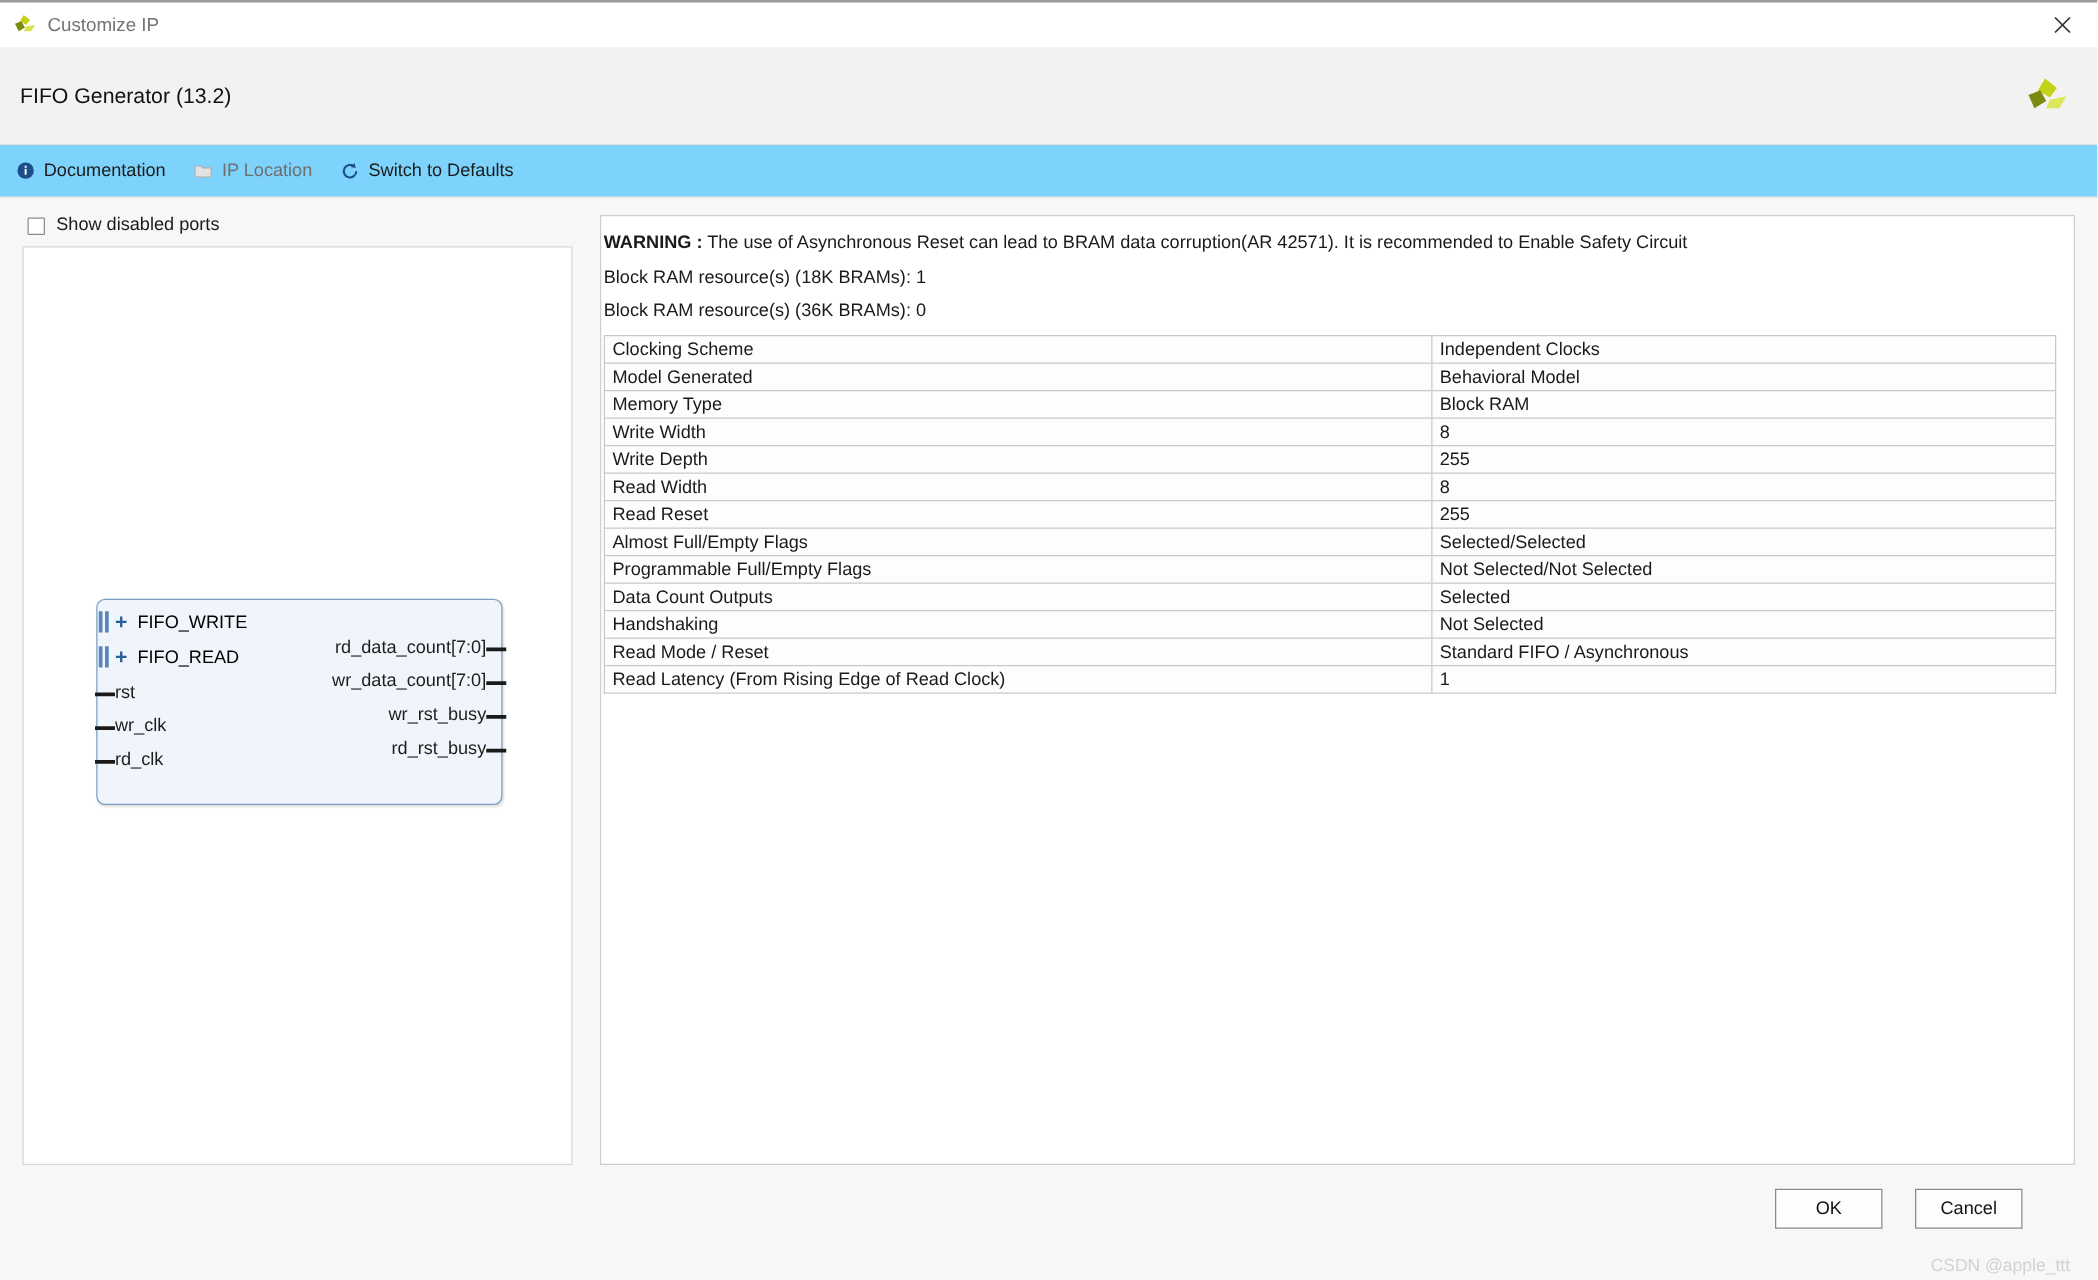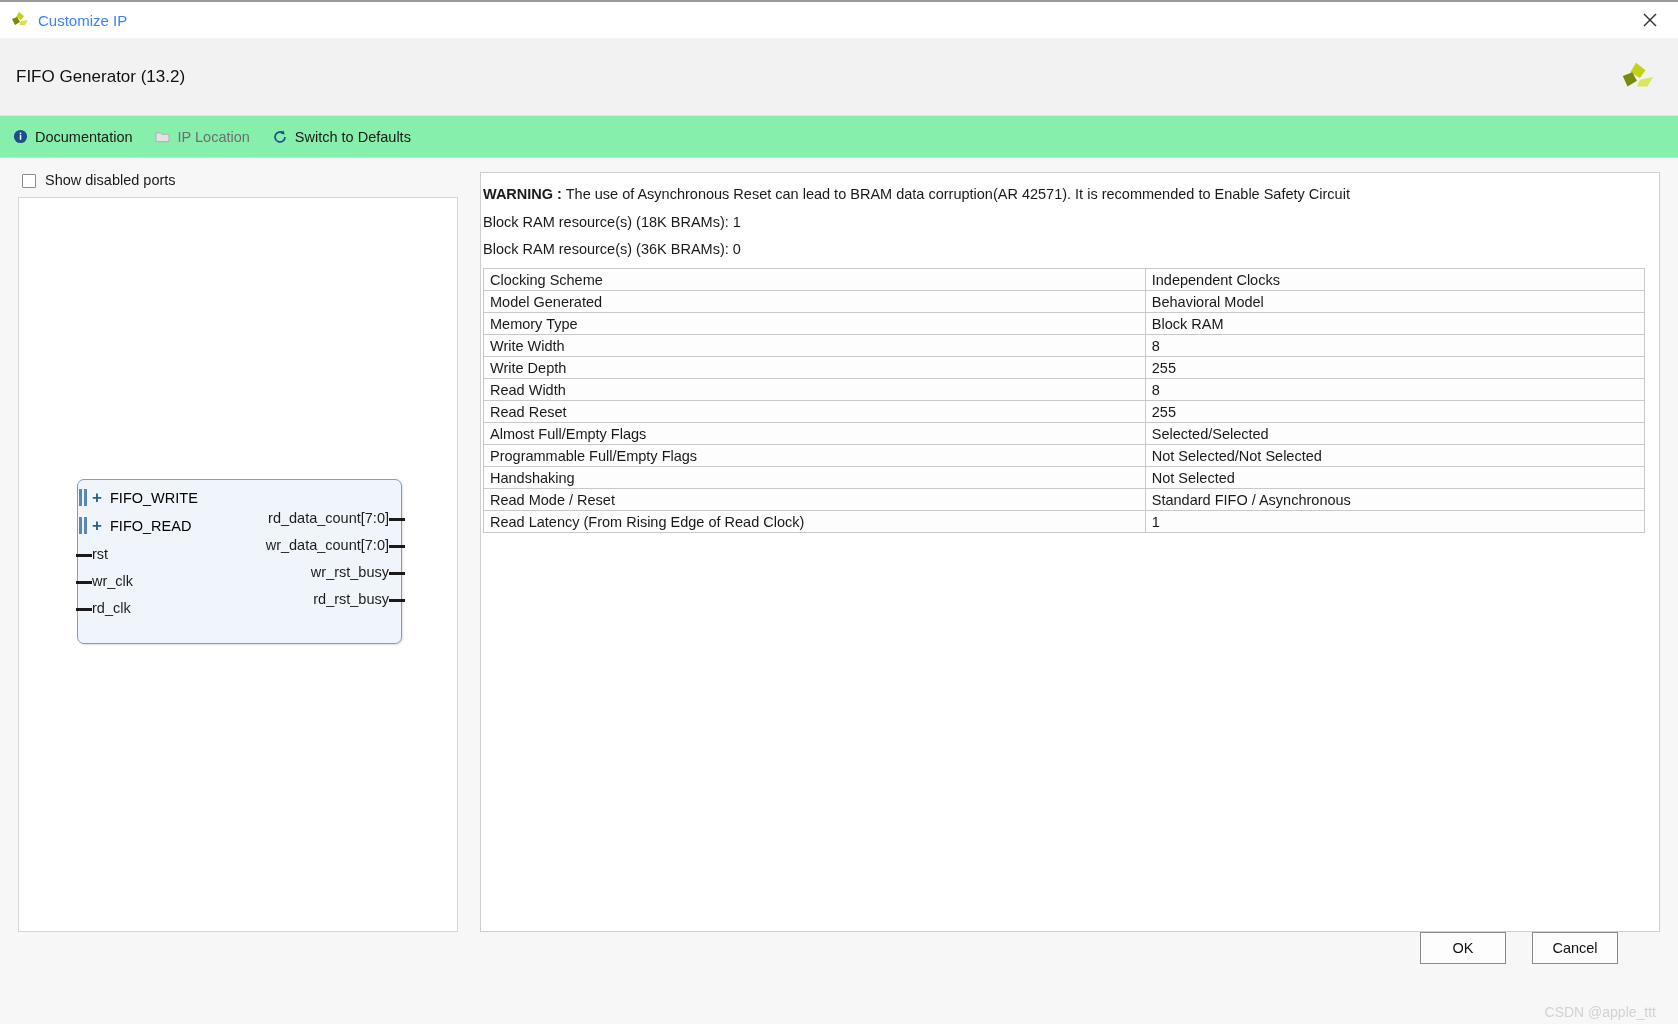--- a/index.html
+++ b/index.html
@@ -26,21 +26,21 @@
     background: #ffffff;
     border-top: 2px solid #9a9a9a;
     display: flex;
     align-items: center;
     padding: 0 8px 0 10px;
     flex: 0 0 auto;
   }
   .titlebar-logo { width: 20px; height: 20px; margin-right: 8px; flex: 0 0 auto; }
   .titlebar-title {
     font-size: 15px;
-    color: #3b82f6;
+    color: #737373;
     flex: 1 1 auto;
   }
   .close-btn {
     width: 40px; height: 36px;
     display: flex; align-items: center; justify-content: center;
     cursor: pointer;
     color: #333;
   }
   .close-btn svg { display:block; }
 
@@ -59,21 +59,21 @@
     font-size: 17px;
     font-weight: normal;
     color: #111;
     flex: 1 1 auto;
   }
   .xilinx-logo { width: 38px; height: 38px; flex: 0 0 auto; }
 
   
   .toolbar {
     height: 42px;
-    background: #86efac;
+    background: #7dd3fc;
     display: flex;
     align-items: center;
     padding-left: 10px;
     gap: 18px;
     flex: 0 0 auto;
     border-bottom: 1px solid #d8d8d8;
   }
   .tool-link {
     display: flex;
     align-items: center;
@@ -307,21 +307,21 @@
     overflow: hidden;
   }
   table.summary td.k { width: 57%; }
 
   
   .footer {
     height: 92px;
     flex: 0 0 auto;
     background: #f7f7f7;
     display: flex;
-    align-items: flex-start;
+    align-items: center;
     justify-content: flex-end;
     padding: 0 60px 22px 0;
     gap: 26px;
     position: relative;
   }
   .btn {
     width: 86px;
     height: 32px;
     background: #fdfdfd;
     border: 1px solid #8a8a8a;
@@ -514,20 +514,24 @@
               </tr>
               <tr>
                 <td class="k">Almost Full/Empty Flags</td>
                 <td>Selected/Selected</td>
               </tr>
               <tr>
                 <td class="k">Programmable Full/Empty Flags</td>
                 <td>Not Selected/Not Selected</td>
               </tr>
               <tr>
+                <td class="k">Data Count Outputs</td>
+                <td>Selected</td>
+              </tr>
+              <tr>
                 <td class="k">Handshaking</td>
                 <td>Not Selected</td>
               </tr>
               <tr>
                 <td class="k">Read Mode / Reset</td>
                 <td>Standard FIFO / Asynchronous</td>
               </tr>
               <tr>
                 <td class="k">Read Latency (From Rising Edge of Read Clock)</td>
                 <td>1</td>

